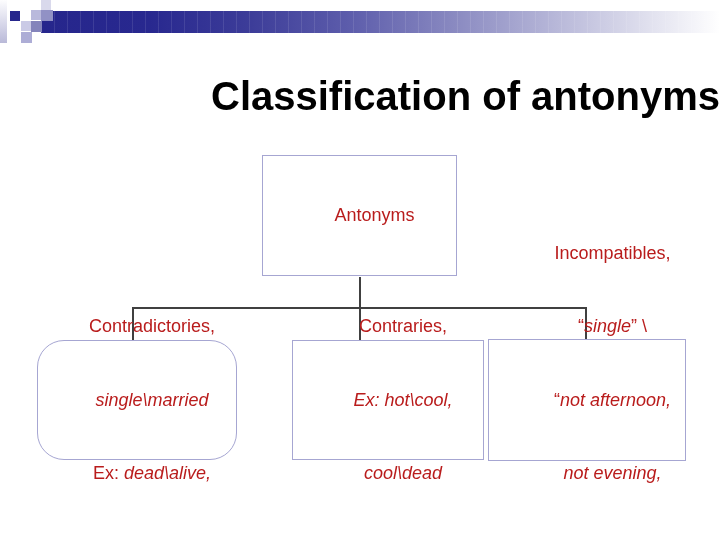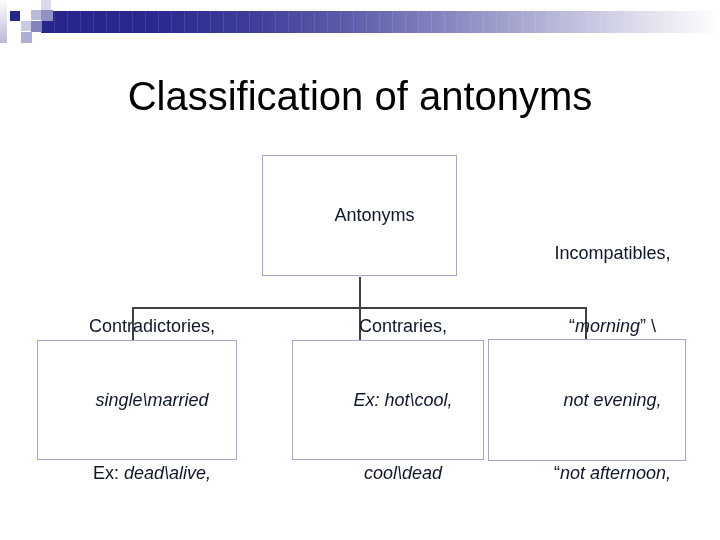--- a/index.html
+++ b/index.html
@@ -43,37 +43,37 @@
   .sq-b { left: 31px; top: 10px; width: 10px; height: 10px; background: #b9b9dc; }
   .sq-c { left: 41px; top: 10px; width: 12px; height: 11px; background: #9191c5; }
   .sq-d { left: 41px; top: 0;    width: 10px; height: 10px; background: #d9d9ec; }
   .sq-e { left: 21px; top: 21px; width: 10px; height: 10px; background: #cacae6; }
   .sq-f { left: 31px; top: 21px; width: 11px; height: 11px; background: #8484bb; }
   .sq-g { left: 21px; top: 32px; width: 11px; height: 11px; background: #adadd6; }
 
   
   .title {
     position: absolute; left: 0; top: 72px; width: 100%;
-    text-align: center;
-    font-size: 40px; font-weight: 400; line-height: 48px;
+    text-align: right;
+    font-size: 40px; font-weight: 700; line-height: 48px;
     color: var(--title-color, #000000);
   }
 
   
   .box {
     position: absolute;
     background: #ffffff;
     border: 1.5px solid var(--box-border, #a6a6d2);
     display: flex; flex-direction: column;
     align-items: center; justify-content: center;
-    font-size: 18px; color: #0f172a; text-align: center;
+    font-size: 18px; color: #b91c1c; text-align: center;
   }
   .box .line { line-height: 24.5px; white-space: pre-wrap; }
   .box-root  { left: 262px; top: 155px; width: 195px; height: 121px; }
-  .box-left  { left: 37px;  top: 340px; width: 200px; height: 120px; }
+  .box-left  { left: 37px;  top: 340px; width: 200px; height: 120px; border-radius: 27px; }
   .box-mid   { left: 262px; top: 340px; width: 192px; height: 120px; margin-left: 30px; }
   .box-right { left: 488px; top: 339px; width: 198px; height: 122px; padding-left: 21px; }
 
   
   .conn { position: absolute; background: var(--connector-line, #404040); }
   .conn-v-main  { left: 359px; top: 277px; width: 2px;   height: 63px; }
   .conn-h       { left: 132px; top: 307px; width: 455px; height: 2px;  }
   .conn-v-left  { left: 132px; top: 307px; width: 2px;   height: 33px; }
   .conn-v-right { left: 585px; top: 307px; width: 2px;   height: 32px; }
 </style>
@@ -129,26 +129,26 @@
     <div class="line">
       <i>cool\dead</i>
     </div>
   </div>
 
   <div class="box box-right">
     <div class="line">
       <span>Incompatibles,</span>
     </div>
     <div class="line">
-      <span>“</span><i>morning</i><span>” \</span>
+      <span>“</span><i>single</i><span>” \</span>
+    </div>
+    <div class="line">
+      <span>“</span><i>not afternoon,</i>
     </div>
     <div class="line">
       <i>not evening,</i>
-    </div>
-    <div class="line">
-      <span>“</span><i>not afternoon,</i>
     </div>
     <div class="line">
       <i>not night</i><span>”.</span>
     </div>
   </div>
 
 </div>
 
 </body></html>

